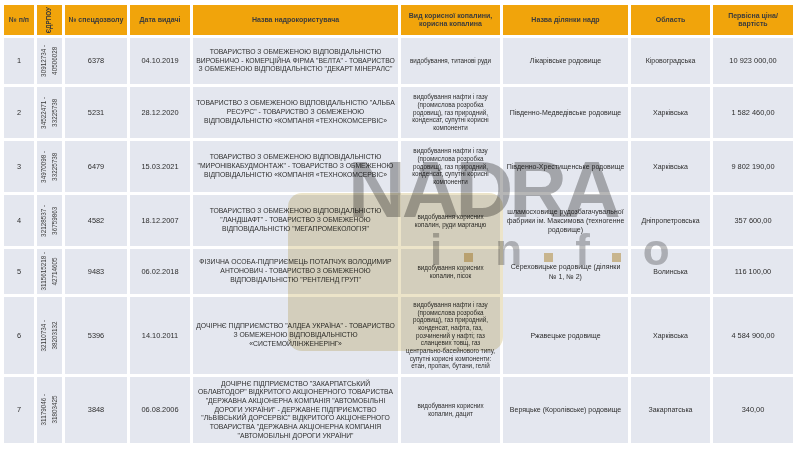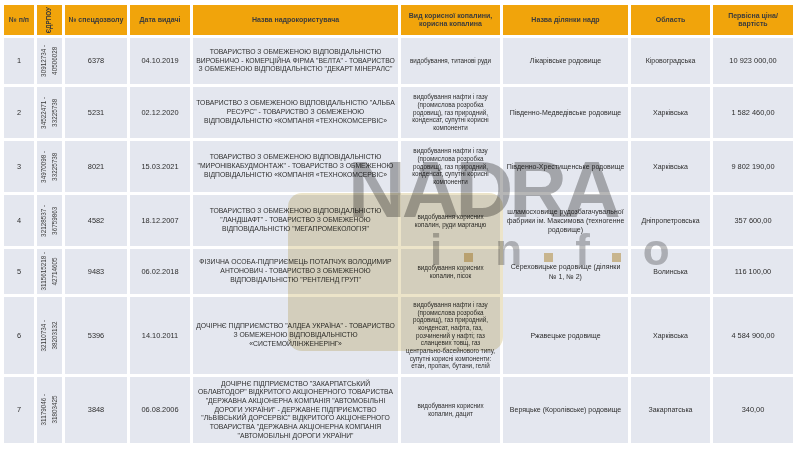--- a/index.html
+++ b/index.html
@@ -62,35 +62,35 @@
       <div class="c num">10 923 000,00</div>
     </div>
 
     <div class="row">
       <div class="c num">2</div>
       <div class="c vert">
           <span>34522471 -
 33225738</span>
         </div>
       <div class="c num">5231</div>
-      <div class="c num">02.12.2020</div>
+      <div class="c num">28.12.2020</div>
       <div class="c name">ТОВАРИСТВО З ОБМЕЖЕНОЮ ВІДПОВІДАЛЬНІСТЮ "АЛЬБА РЕСУРС" - ТОВАРИСТВО З ОБМЕЖЕНОЮ ВІДПОВІДАЛЬНІСТЮ «КОМПАНІЯ «ТЕХНОКОМСЕРВІС»</div>
       <div class="c mineral">видобування нафти і газу (промислова розробка родовищ), газ природний, конденсат, супутні корисні компоненти</div>
       <div class="c">Південно-Медведівське родовище</div>
       <div class="c">Харківська</div>
       <div class="c num">1 582 460,00</div>
     </div>
 
     <div class="row">
       <div class="c num">3</div>
       <div class="c vert">
           <span>34970098 -
 33225738</span>
         </div>
-      <div class="c num">8021</div>
+      <div class="c num">6479</div>
       <div class="c num">15.03.2021</div>
       <div class="c name">ТОВАРИСТВО З ОБМЕЖЕНОЮ ВІДПОВІДАЛЬНІСТЮ "МИРОНІВКАБУДМОНТАЖ" - ТОВАРИСТВО З ОБМЕЖЕНОЮ ВІДПОВІДАЛЬНІСТЮ «КОМПАНІЯ «ТЕХНОКОМСЕРВІС»</div>
       <div class="c mineral">видобування нафти і газу (промислова розробка родовищ), газ природний, конденсат, супутні корисні компоненти</div>
       <div class="c">Південно-Хрестищенське родовище</div>
       <div class="c">Харківська</div>
       <div class="c num">9 802 190,00</div>
     </div>
 
     <div class="row">
       <div class="c num">4</div>

